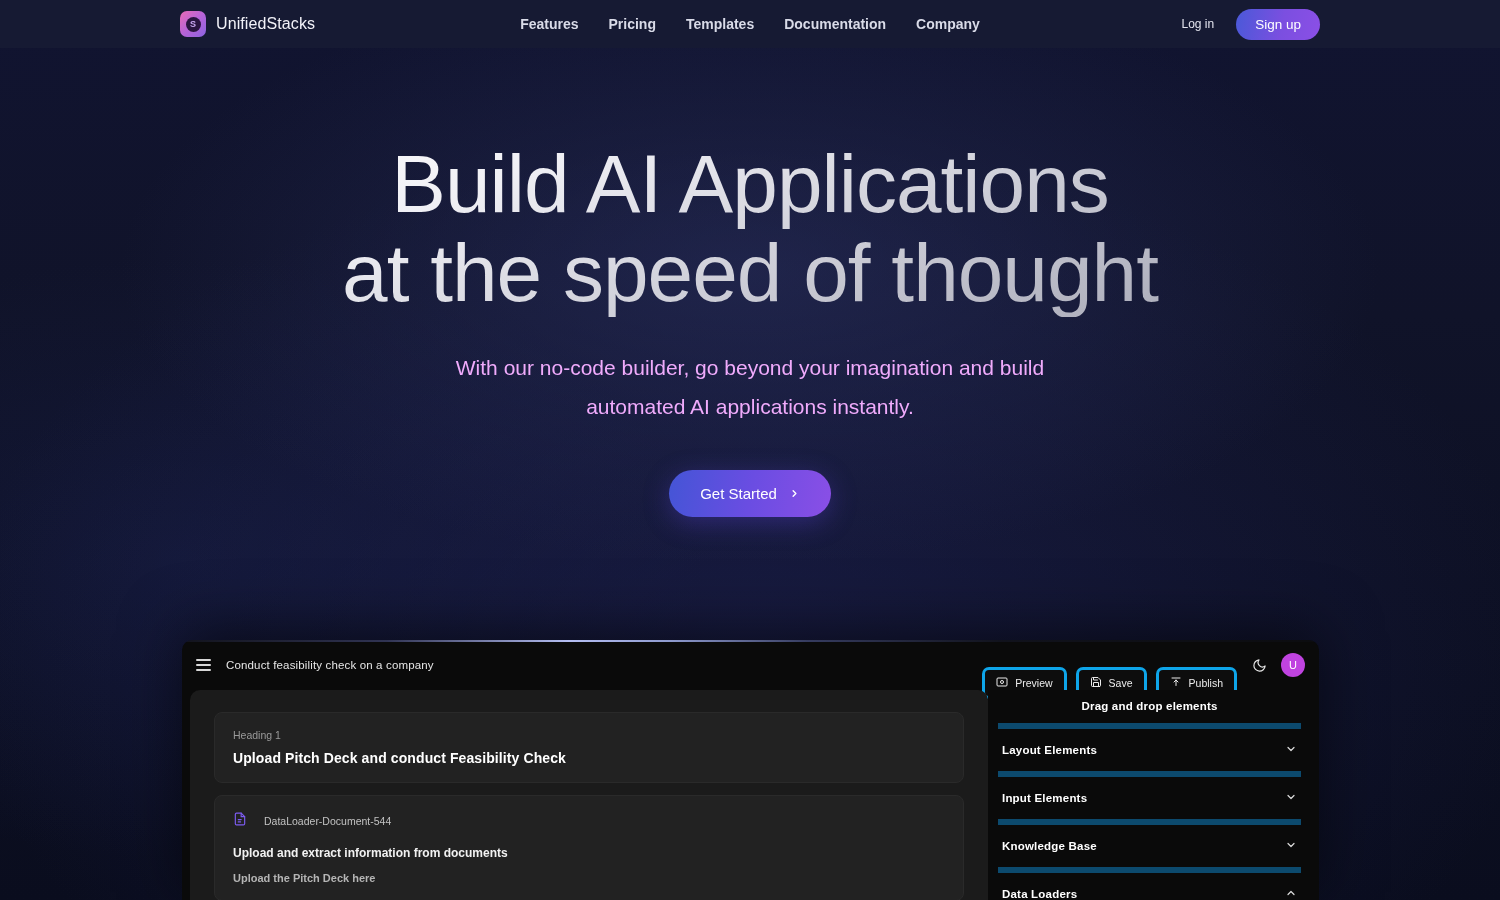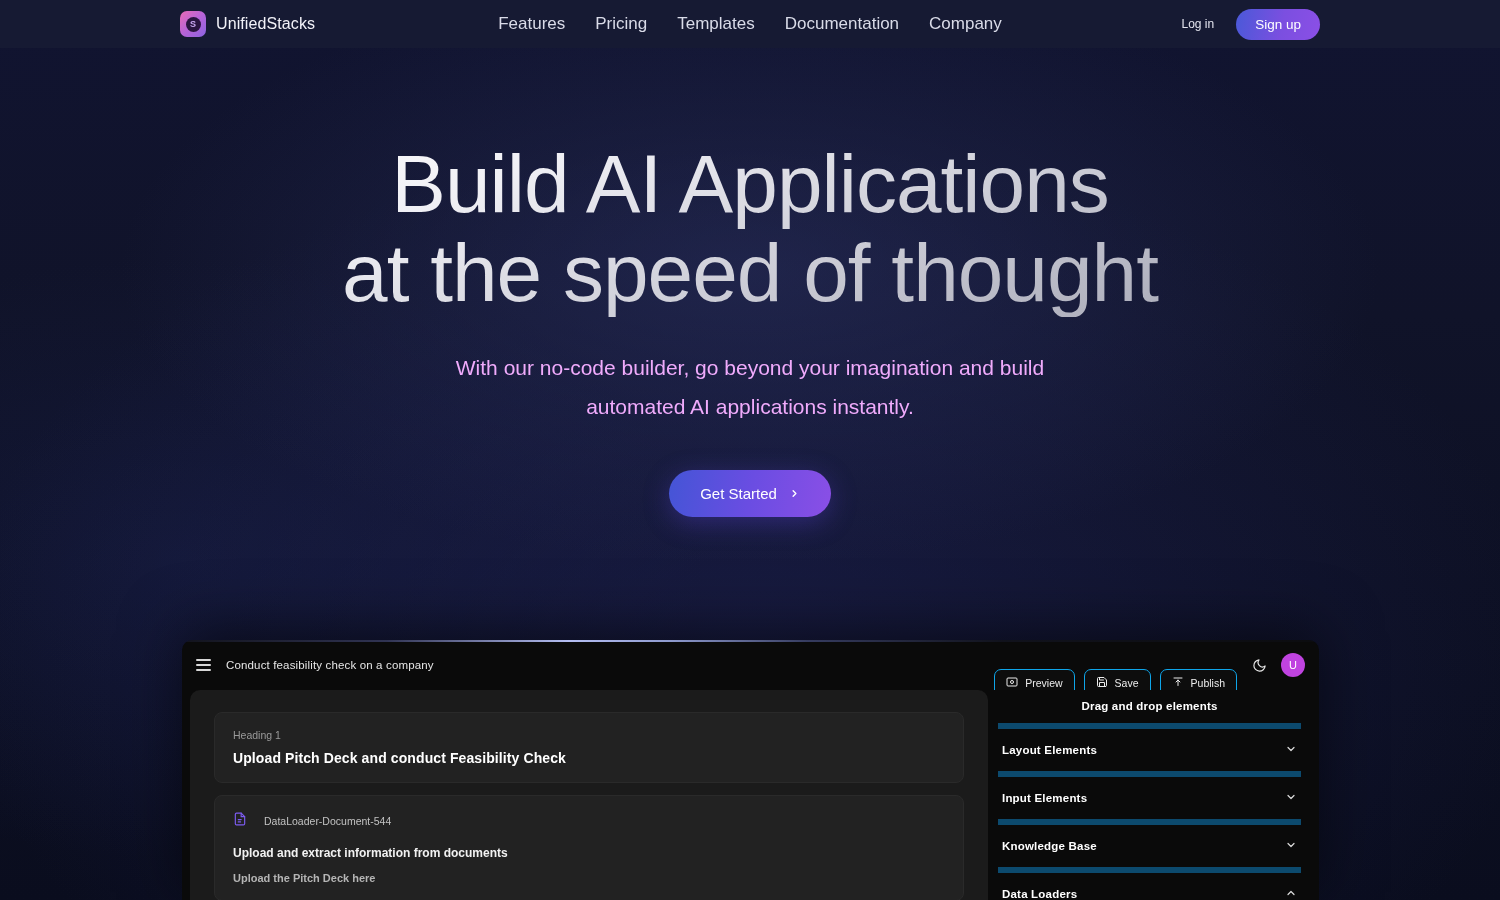--- a/index.html
+++ b/index.html
@@ -42,21 +42,21 @@
     display:flex; align-items:center; justify-content:center;
     font-size:9px; color:#c9a7f0; font-weight:bold; line-height:1;
   }
   .brand-name { font-size:16px; color:#f2f2f8; letter-spacing:.1px; }
 
   .nav-links {
     display:flex; align-items:center; gap:30px;
     position:absolute; left:50%; transform:translateX(-50%);
   }
   .nav-links a {
-    font-size:17px; color:#d9dbe8; text-decoration:none; white-space:nowrap;
+    font-size:14px; color:#d9dbe8; text-decoration:none; white-space:nowrap;font-weight:bold;
   }
   .nav-right {
     margin-left:auto; display:flex; align-items:center; gap:22px;
   }
   .login-link { font-size:12px; color:#e3e4ee; text-decoration:none; }
   .signup-btn {
     border:none; cursor:pointer;
     font-family:Liberation Sans, sans-serif; font-size:13.5px; color:#fff;
     padding:8px 19px; border-radius:20px;
     background:linear-gradient(100deg, #4a59d8 0%, #7b4fe0 55%, #8b4fe6 100%);
@@ -112,21 +112,21 @@
   .hamburger {
     width:26px; height:26px; display:flex; flex-direction:column;
     justify-content:center; align-items:center; gap:3.5px; cursor:pointer;
   }
   .hamburger span { display:block; width:15px; height:1.6px; background:#d8d8d8; border-radius:1px; }
   .app-title { font-size:11.5px; color:#e6e6e6; letter-spacing:.15px; }
 
   .app-tools { margin-left:auto; display:flex; align-items:center; gap:9px; }
   .tool-btn {
     display:flex; align-items:center; gap:7px;
-    background:#0d0d0d; border:1px solid #0ea5e9; border-radius:7px;
+    background:#0d0d0d; border:3px solid #0ea5e9; border-radius:7px;
     padding:6px 11px; cursor:pointer;
     font-family:inherit; font-size:10.5px; color:#ededed;margin-top:36px;
   }
   .icon-btn {
     width:26px; height:26px; display:flex; align-items:center;
     justify-content:center; cursor:pointer; background:none; border:none;
   }
   .avatar {
     width:24px; height:24px; border-radius:50%;
     background:#c043e0; color:#fff;

